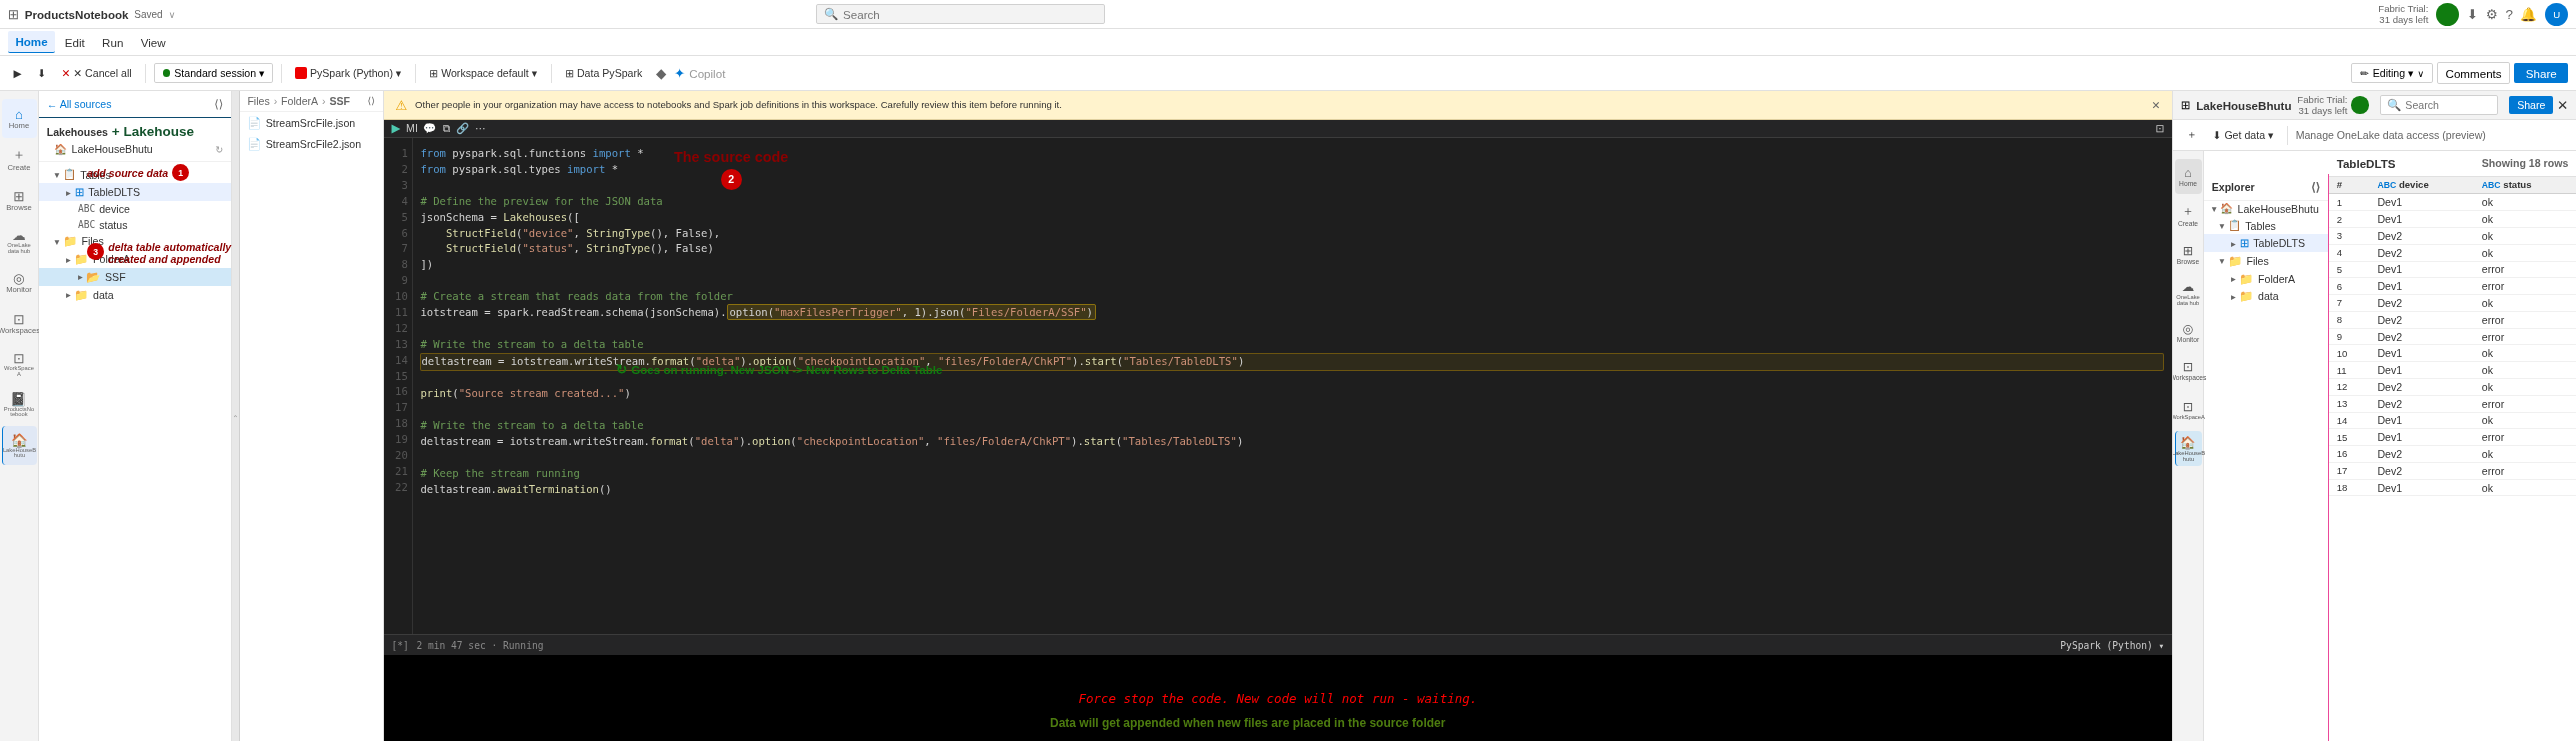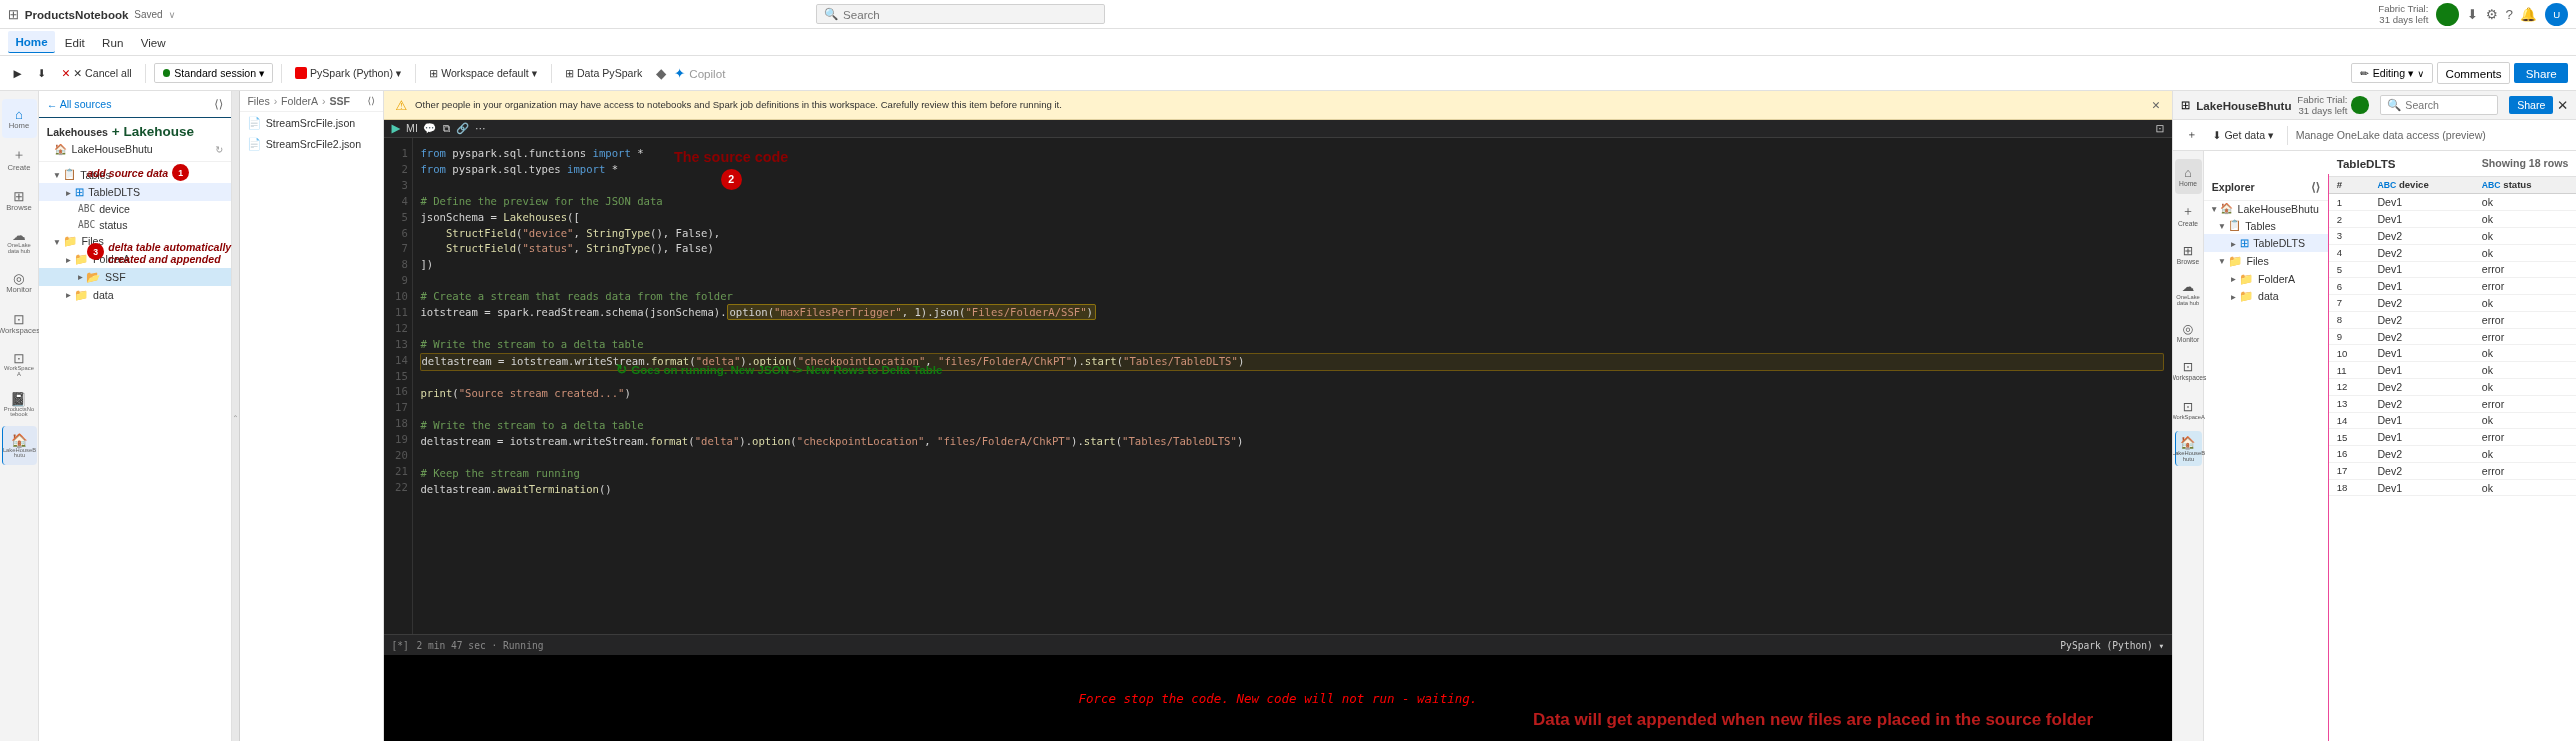--- a/index.html
+++ b/index.html
@@ -699,18 +699,18 @@
     <div style="width:17.3px; height:17.3px; border-radius:50%; background:#c00; display:flex; align-items:center; justify-content:center; color:#fff; font-size:8.7px; font-weight:700; font-style:normal; flex-shrink:0; margin-top:1.9px;">3</div>
     <span>delta table automatically
 created and appended</span>
   </div>
 
   <div style="position:absolute; top:361px; left:616px; color:#107c10; font-weight:700; font-size:11.6px; pointer-events:none; display:flex; align-items:center; gap:3.9px;">
     <span style="color:#107c10; font-size:13.5px;">↻</span>
     <span>Goes on running. New JSON -&gt; New Rows to Delta Table</span>
   </div>
 
-  <div style="position:absolute; bottom:11.6px; left:1050px; right:0; color:#b91c1c; font-weight:700; font-size:17px; pointer-events:none; text-align:center;">
+  <div style="position:absolute; bottom:11.6px; left:1050px; right:0; color:#4d7c0f; font-weight:700; font-size:12px; pointer-events:none; text-align:left;">
     <span>Data will get appended when new files are placed in the source folder</span>
   </div>
 
 </div>
 
 
 </body></html>

